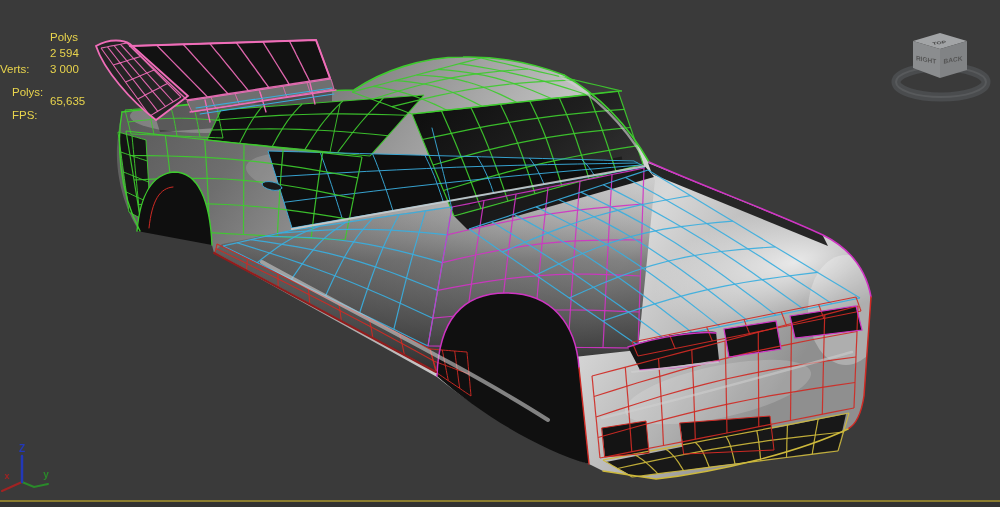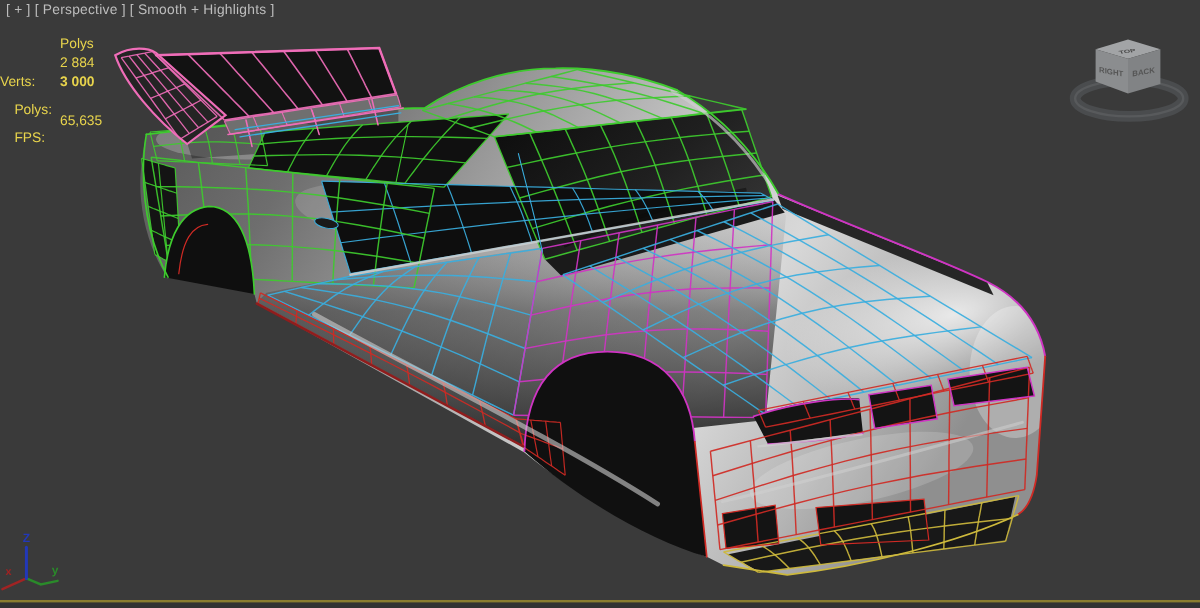--- a/index.html
+++ b/index.html
@@ -15,21 +15,21 @@
     font-family:"Liberation Sans",sans-serif;
   }
   .viewport-label{
     position:absolute;left:5px;top:3px;color:var(--label);
     font-size:11.5px;letter-spacing:.2px;cursor:default;z-index:5;
   }
   .stats{position:absolute;left:0;top:0;z-index:5;color:var(--stats);font-size:11.5px;}
   .stats span{position:absolute;white-space:pre;}
   .st-total{left:50px;top:31px;}
   .st-polys-l{left:12px;top:47px;margin-top:39px;} .st-polys-v{left:50px;top:47px;}
-  .st-verts-l{left:0;top:63px;} .st-verts-v{left:50px;top:63px;font-weight:bold;}
+  .st-verts-l{left:0;top:63px;} .st-verts-v{left:50px;top:63px;}
   .st-fps-l{left:12px;top:109px;}  .st-fps-v{left:50px;top:95px;}
   .scene{position:absolute;left:0;top:0;z-index:1;}
   .bottom-edge{
     position:absolute;left:0;top:500px;width:1000px;height:7px;z-index:6;
     background:var(--outside);border-top:2px solid var(--active-border);
   }
   
   .wg{stroke:var(--green);fill:none}
   .wc{stroke:var(--cyan);fill:none}
   .wm{stroke:var(--magenta);fill:none}
@@ -38,26 +38,25 @@
   .wdr{stroke:var(--darkred);fill:none}
   .wy{stroke:var(--yellow);fill:none}
   .lite{stroke:#cfcfcf;fill:none}
   text{font-family:"Liberation Sans",sans-serif;}
 </style>
 </head>
 <body>
 
 <div class="stage">
 
-  <div class="viewport-label">[ + ] [ Perspective ] [ Smooth + Highlights ]</div>
 
   <div class="stats">
     <span class="st-total">Polys</span>
     <span class="st-polys-l">Polys:</span>
-    <span class="st-polys-v">2 884</span>
+    <span class="st-polys-v">2 594</span>
     <span class="st-verts-l">Verts:</span>
     <span class="st-verts-v">3 000</span>
     <span class="st-fps-l">FPS:</span>
     <span class="st-fps-v">65,635</span>
   </div>
 
   <svg id="scene" class="scene" width="1000" height="507" viewBox="0 0 1000 507">
     <defs>
       <linearGradient id="bodyGrad" x1="0" y1="0.1" x2="1" y2="0.45">
         <stop offset="0" stop-color="#585858"></stop>

